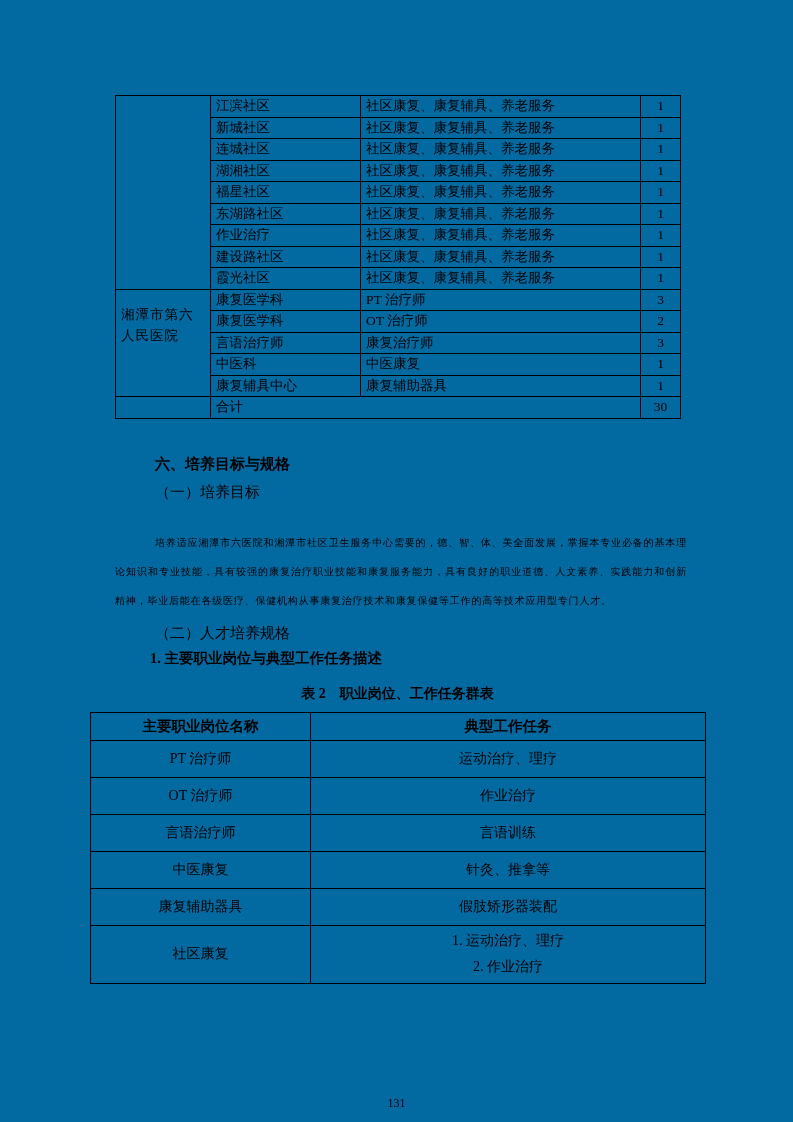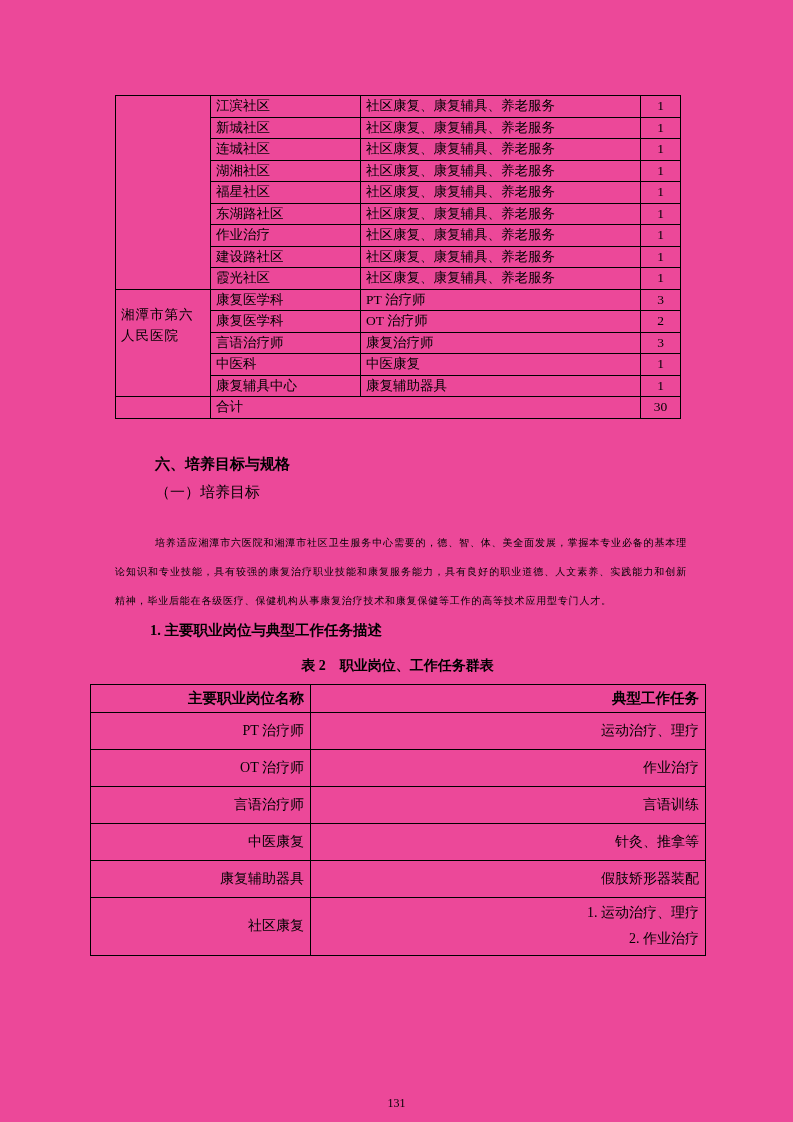--- a/index.html
+++ b/index.html
@@ -2,21 +2,21 @@
 <html><head>
 <meta charset="utf-8">
 <style>
   * { margin: 0; padding: 0; box-sizing: border-box; }
   html, body { background: #ffffff; }
   .page {
     position: relative;
     width: 793px;
     height: 1122px;
     margin: 0 auto;
-    background: #ec4899;
+    background: #0369a1;
     font-family: "Liberation Serif", "DejaVu Serif", serif;
     color: #000000;
     padding: 95px 88px 0 90px;
     overflow: hidden;
   }
 
   
   table.t1 {
     border-collapse: collapse;
     margin-left: 25px;
@@ -89,21 +89,21 @@
     border-collapse: collapse;
     margin-top: 9px;
     width: 615px;
     table-layout: fixed;
     font-size: 14px;
   }
   table.t2 col.c-pos { width: 220px; }
   table.t2 col.c-task { width: 395px; }
   table.t2 th, table.t2 td {
     border: 1px solid #000;
-    text-align: right;
+    text-align: center;
     vertical-align: middle;
     padding: 0 6px;
   }
   table.t2 th {
     height: 28px;
     font-size: 14.5px;
     font-weight: bold;
   }
   table.t2 td { height: 37px; }
   table.t2 tr.tall td { height: 58px; }
@@ -209,20 +209,21 @@
         <td class="total-label" colspan="2">合计</td>
         <td class="cnt">30</td>
       </tr>
     </tbody>
   </table>
 
   <div class="text-block">
     <div class="h-section">六、培养目标与规格</div>
     <div class="h-sub">（一）培养目标</div>
     <div class="para">培养适应湘潭市六医院和湘潭市社区卫生服务中心需要的，德、智、体、美全面发展，掌握本专业必备的基本理论知识和专业技能，具有较强的康复治疗职业技能和康复服务能力，具有良好的职业道德、人文素养、实践能力和创新精神，毕业后能在各级医疗、保健机构从事康复治疗技术和康复保健等工作的高等技术应用型专门人才。</div>
+    <div class="h-sub">（二）人才培养规格</div>
     <div class="h-item">1. 主要职业岗位与典型工作任务描述</div>
   </div>
 
   <div class="t2-caption">表 2　职业岗位、工作任务群表</div>
 
   <table class="t2">
     <colgroup>
       <col class="c-pos">
         <col class="c-task">
     </colgroup>

